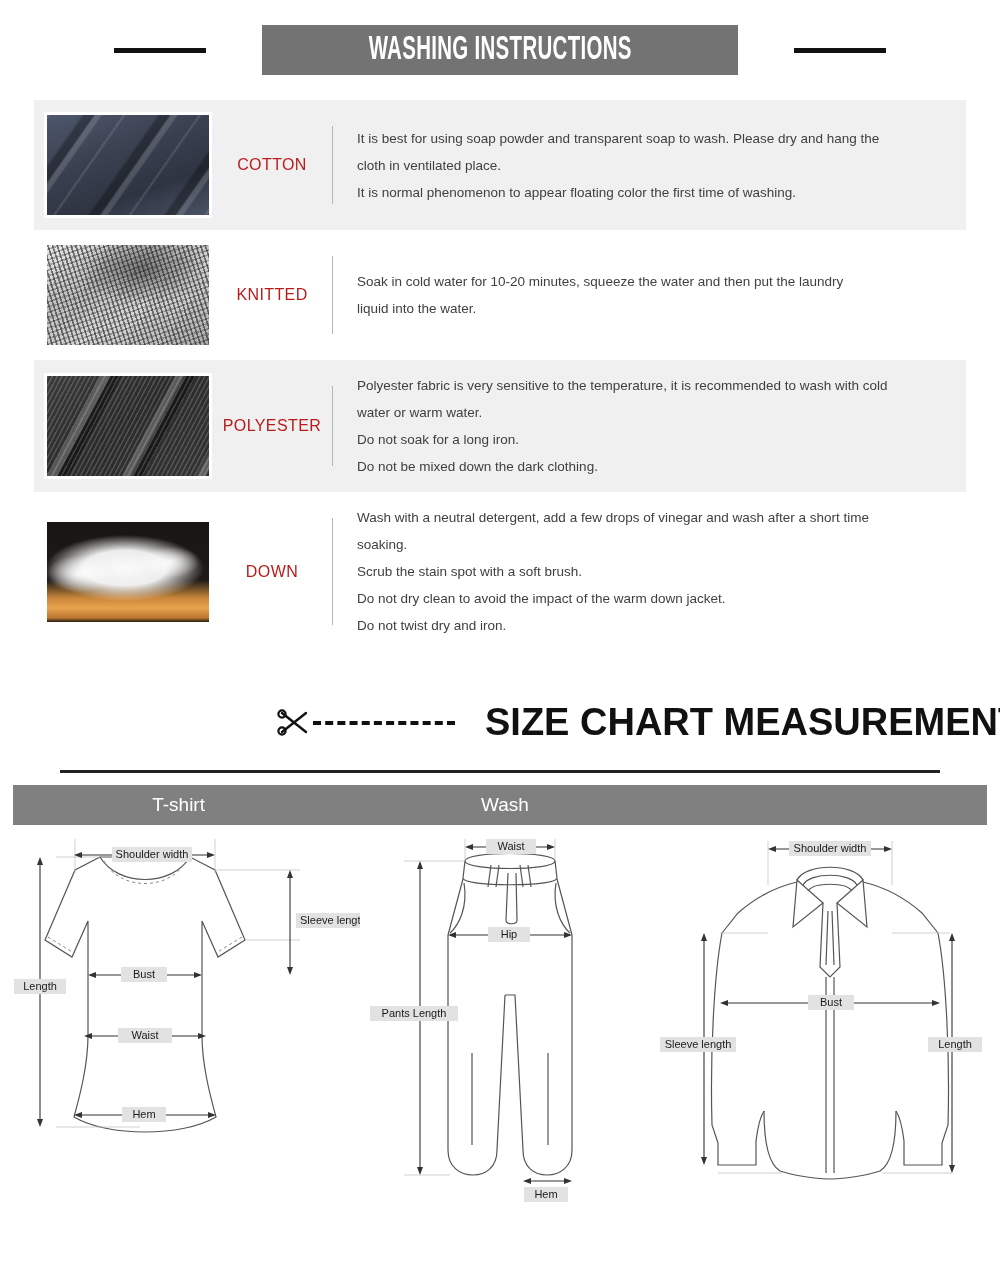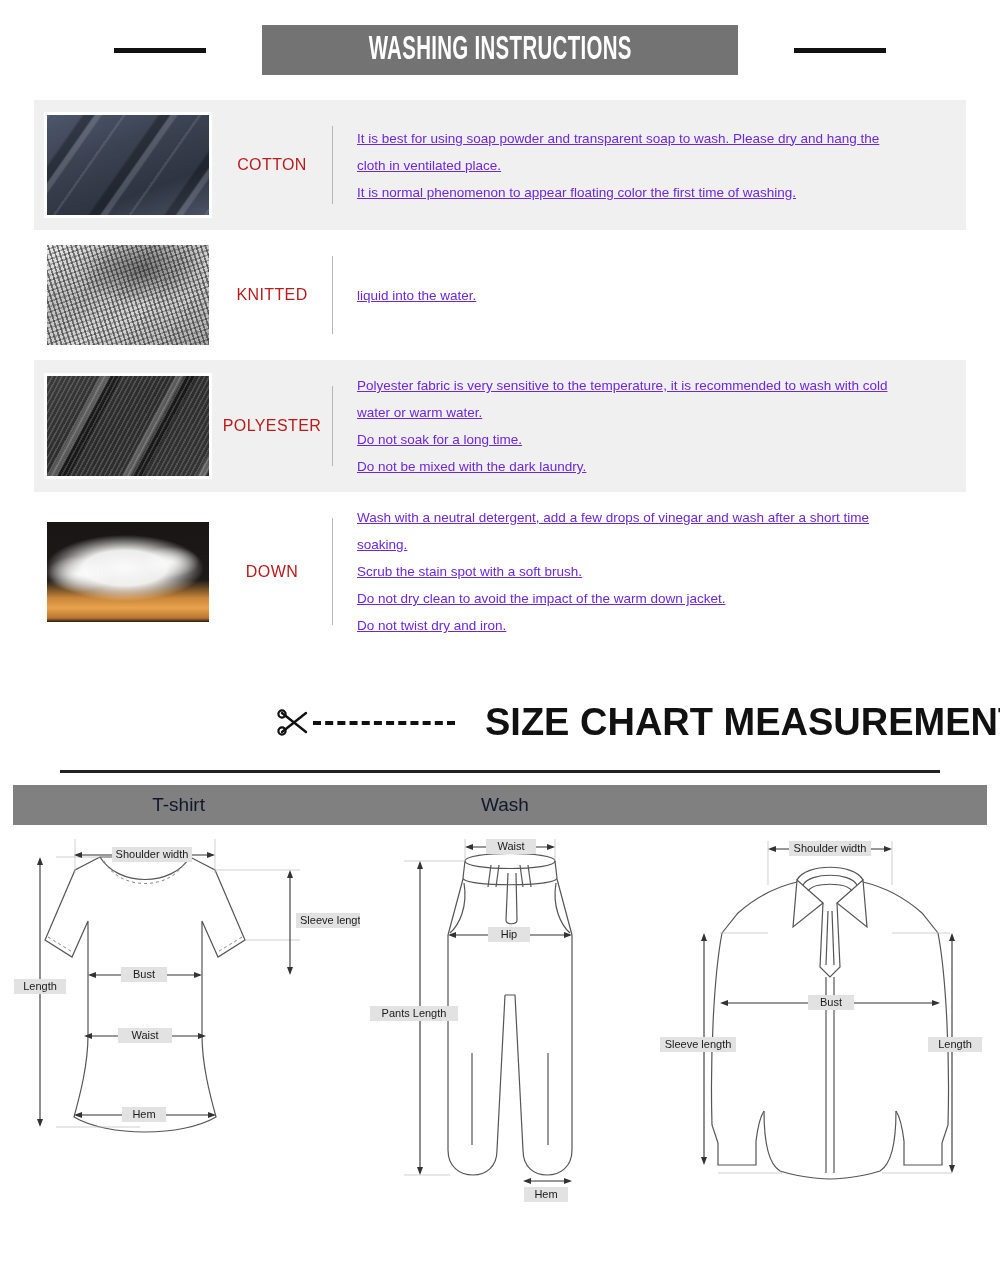--- a/index.html
+++ b/index.html
@@ -121,24 +121,23 @@
     align-self: stretch;
     margin: 14px 0;
     background: #b6b6b6;
   }
   .desc {
     padding-left: 24px;
     padding-right: 14px;
   }
   .desc p {
     font-size: 13.5px;
-    color: #6d28d9;
+    color: #404040;
     line-height: 27px;
     white-space: nowrap;
-    text-decoration: underline;
   }
 
   
   .size-header {
     height: 95px;
     display: flex;
     align-items: center;
     justify-content: center;
     gap: 0;
     margin-top: 24px;
@@ -167,21 +166,21 @@
 
   
   .col-bar {
     width: 974px; height: 40px;
     margin: 0 auto;
     background: #808080;
     display: flex;
     align-items: center;
   }
   .col-bar .col {
-    color: #0f172a;
+    color: #ffffff;
     font-size: 19px;
     text-align: center;
     font-family: "Liberation Sans", sans-serif;
   }
   .col-tshirt { width: 34%; }
   .col-pants  { width: 33%; }
   .col-jacket { width: 33%; }
 
   
   .diagrams {
@@ -228,35 +227,36 @@
     </div>
   </div>
 
   <div class="wash-row">
     <div class="swatch">
       <div class="swatch-inner sw-knit"></div>
     </div>
     <div class="mat-label">KNITTED</div>
     <div class="divider-v"></div>
     <div class="desc">
+      <p>Soak in cold water for 10-20 minutes, squeeze the water and then put the laundry</p>
       <p>liquid into the water.</p>
     </div>
   </div>
 
   <div class="wash-row shaded">
     <div class="swatch">
       <div class="swatch-inner sw-poly"></div>
     </div>
     <div class="mat-label">POLYESTER</div>
     <div class="divider-v"></div>
     <div class="desc">
       <p>Polyester fabric is very sensitive to the temperature, it is recommended to wash with cold</p>
       <p>water or warm water.</p>
-      <p>Do not soak for a long time.</p>
-      <p>Do not be mixed with the dark laundry.</p>
+      <p>Do not soak for a long iron.</p>
+      <p>Do not be mixed down the dark clothing.</p>
     </div>
   </div>
 
   <div class="wash-row">
     <div class="swatch">
       <div class="swatch-inner sw-down"></div>
     </div>
     <div class="mat-label">DOWN</div>
     <div class="divider-v"></div>
     <div class="desc">

